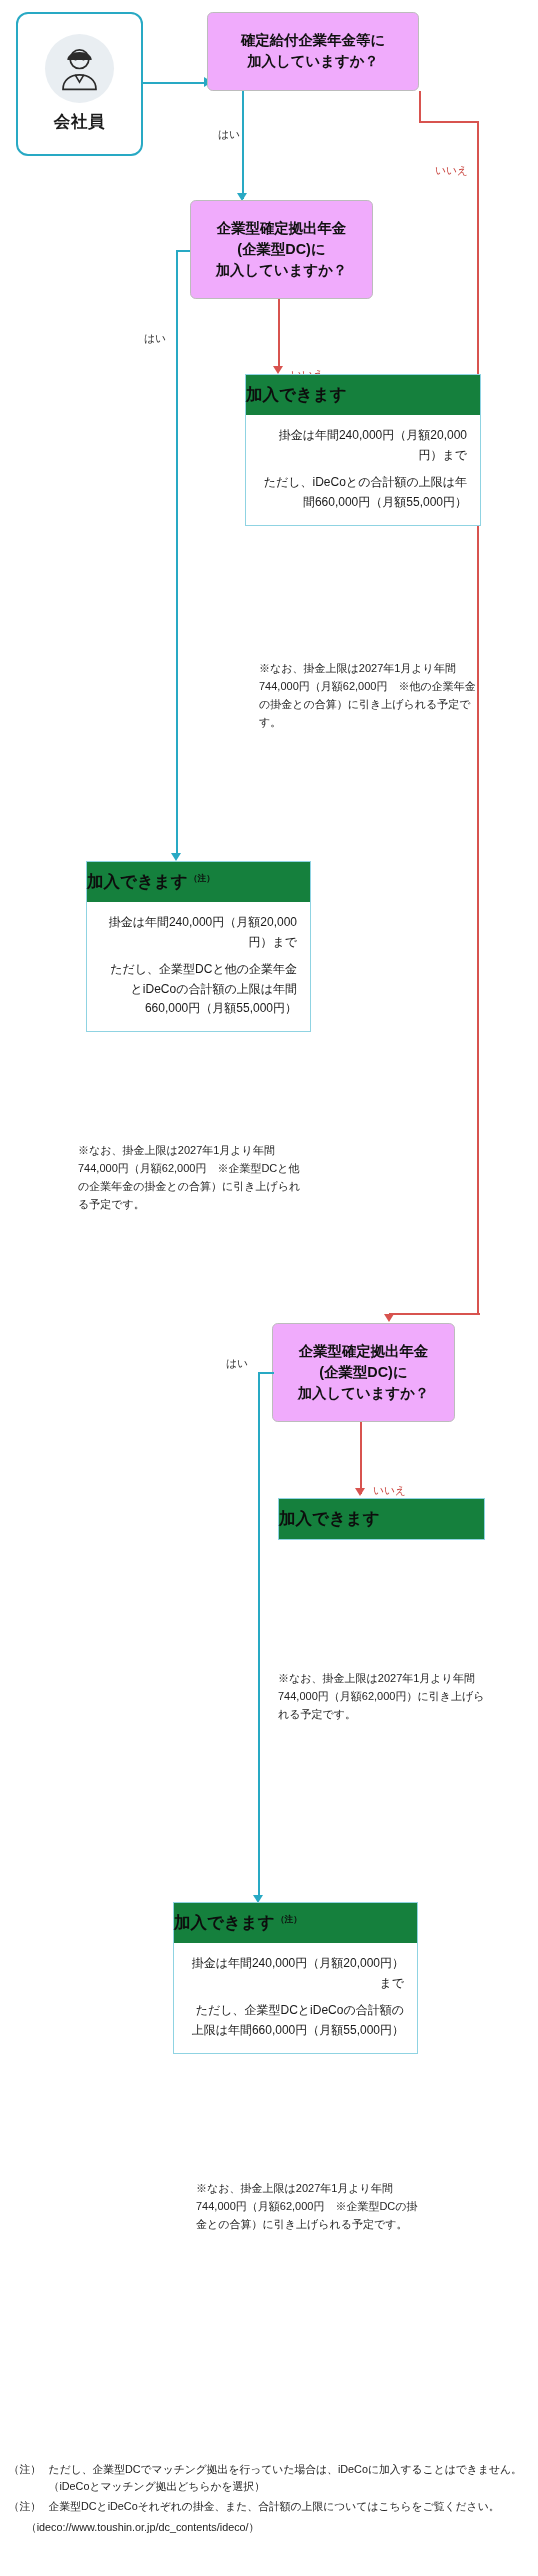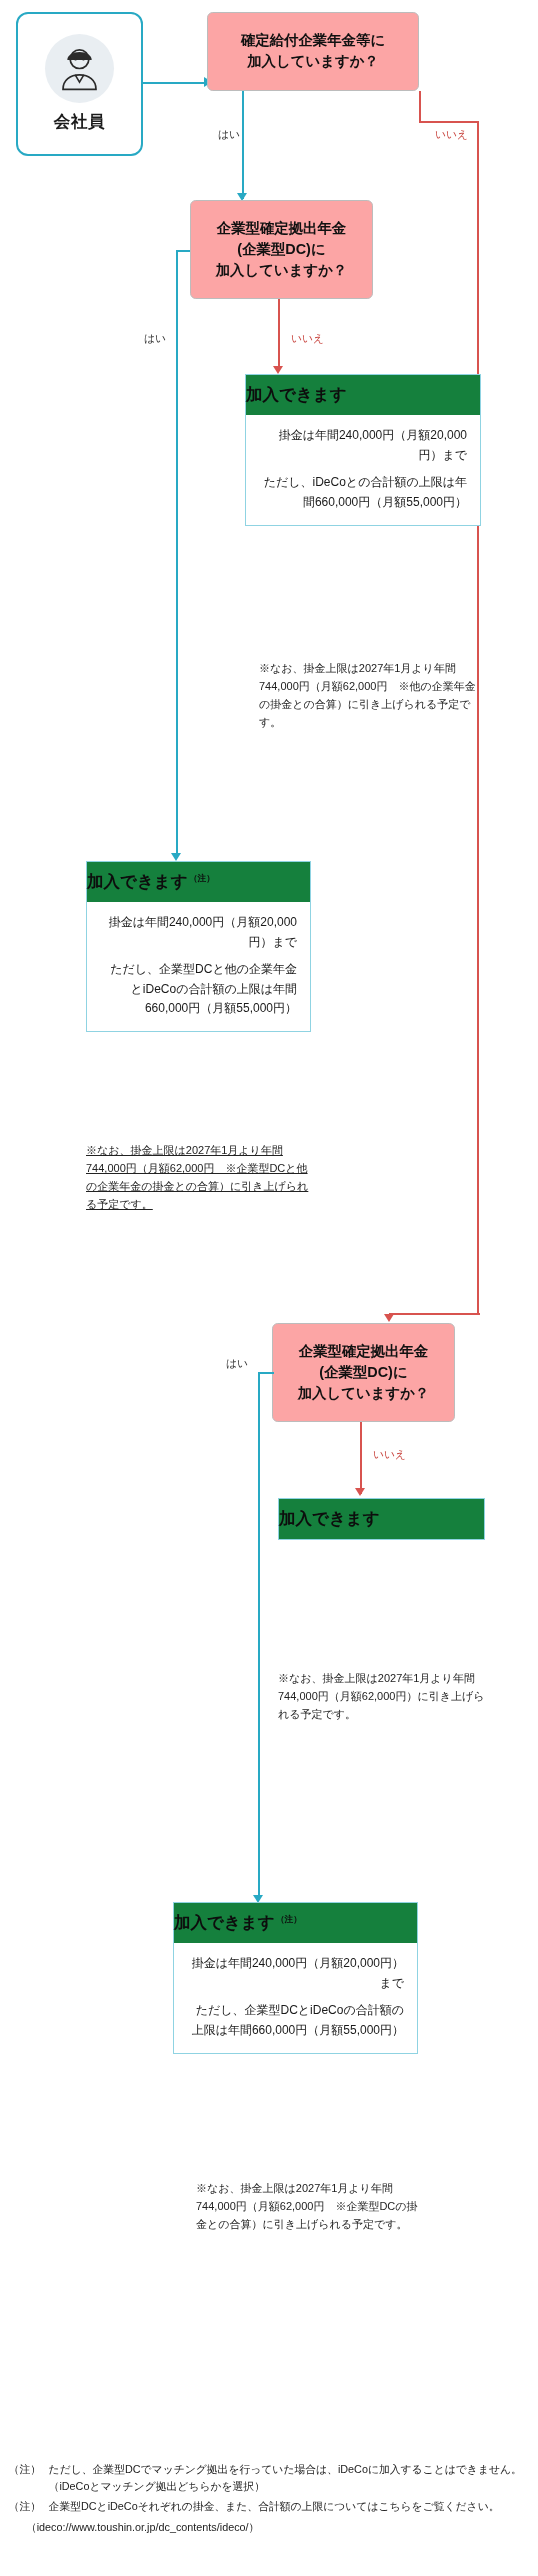--- a/index.html
+++ b/index.html
@@ -40,21 +40,21 @@
     font-weight: bold;
     letter-spacing: 0.7px;
     color: #1b1b1b;
   }
 
   
   .qbox {
     position: absolute;
     border: 0.7px solid #bcbcbc;
     border-radius: 5.8px;
-    background: #fca5a5;
+    background: #f0abfc;
     display: flex;
     align-items: center;
     justify-content: center;
     text-align: center;
     font-size: 14.4px;
     font-weight: bold;
     line-height: 1.45;
     color: #111111;
     padding: 7.2px 5.8px;
   }
@@ -97,21 +97,21 @@
     color: #222222;
   }
 
   
   .arrow-label {
     position: absolute;
     font-size: 10.8px;
     color: #444444;
   }
   .arrow-label.yes { color: #333333; }
-  .arrow-label.no { color: #c9453f; }
+  .arrow-label.no { color: #c9453f; margin-top: 36px; }
 
   
   .line {
     position: absolute;
     background: #28a9c4;
   }
   .line.red { background: #d8534f; }
   .arrowhead {
     position: absolute;
     width: 0; height: 0;
@@ -222,21 +222,21 @@
 
   <div class="result" style="left:86px; top:861px; width:225px;">
     <div class="result-head">
       <span>加入できます</span><span class="note-sup">（注）</span>
     </div>
     <div class="result-body">
       <p>掛金は年間240,000円（月額20,000円）まで</p>
       <p>ただし、企業型DCと他の企業年金とiDeCoの合計額の上限は年間660,000円（月額55,000円）</p>
     </div>
   </div>
-  <div class="side-note" style="left:86px; top:1141px; width:229px;text-decoration:underline;">※なお、掛金上限は2027年1月より年間744,000円（月額62,000円　※企業型DCと他の企業年金の掛金との合算）に引き上げられる予定です。</div>
+  <div class="side-note" style="left:78px; top:1141px; width:229px;">※なお、掛金上限は2027年1月より年間744,000円（月額62,000円　※企業型DCと他の企業年金の掛金との合算）に引き上げられる予定です。</div>
 
   <div class="qbox" style="left:272px; top:1323px; width:183px; height:99px; flex-direction:column;">
     <div>企業型確定拠出年金</div>
     <div>(企業型DC)に</div>
     <div>加入していますか？</div>
   </div>
 
   <div class="line red" style="left:360px; top:1422px; width:2.2px; height:72px;"></div>
   <div class="arrowhead down red" style="left:355px; top:1488px;"></div>
   <div class="arrow-label no" style="left:373px; top:1448px;">いいえ</div>

